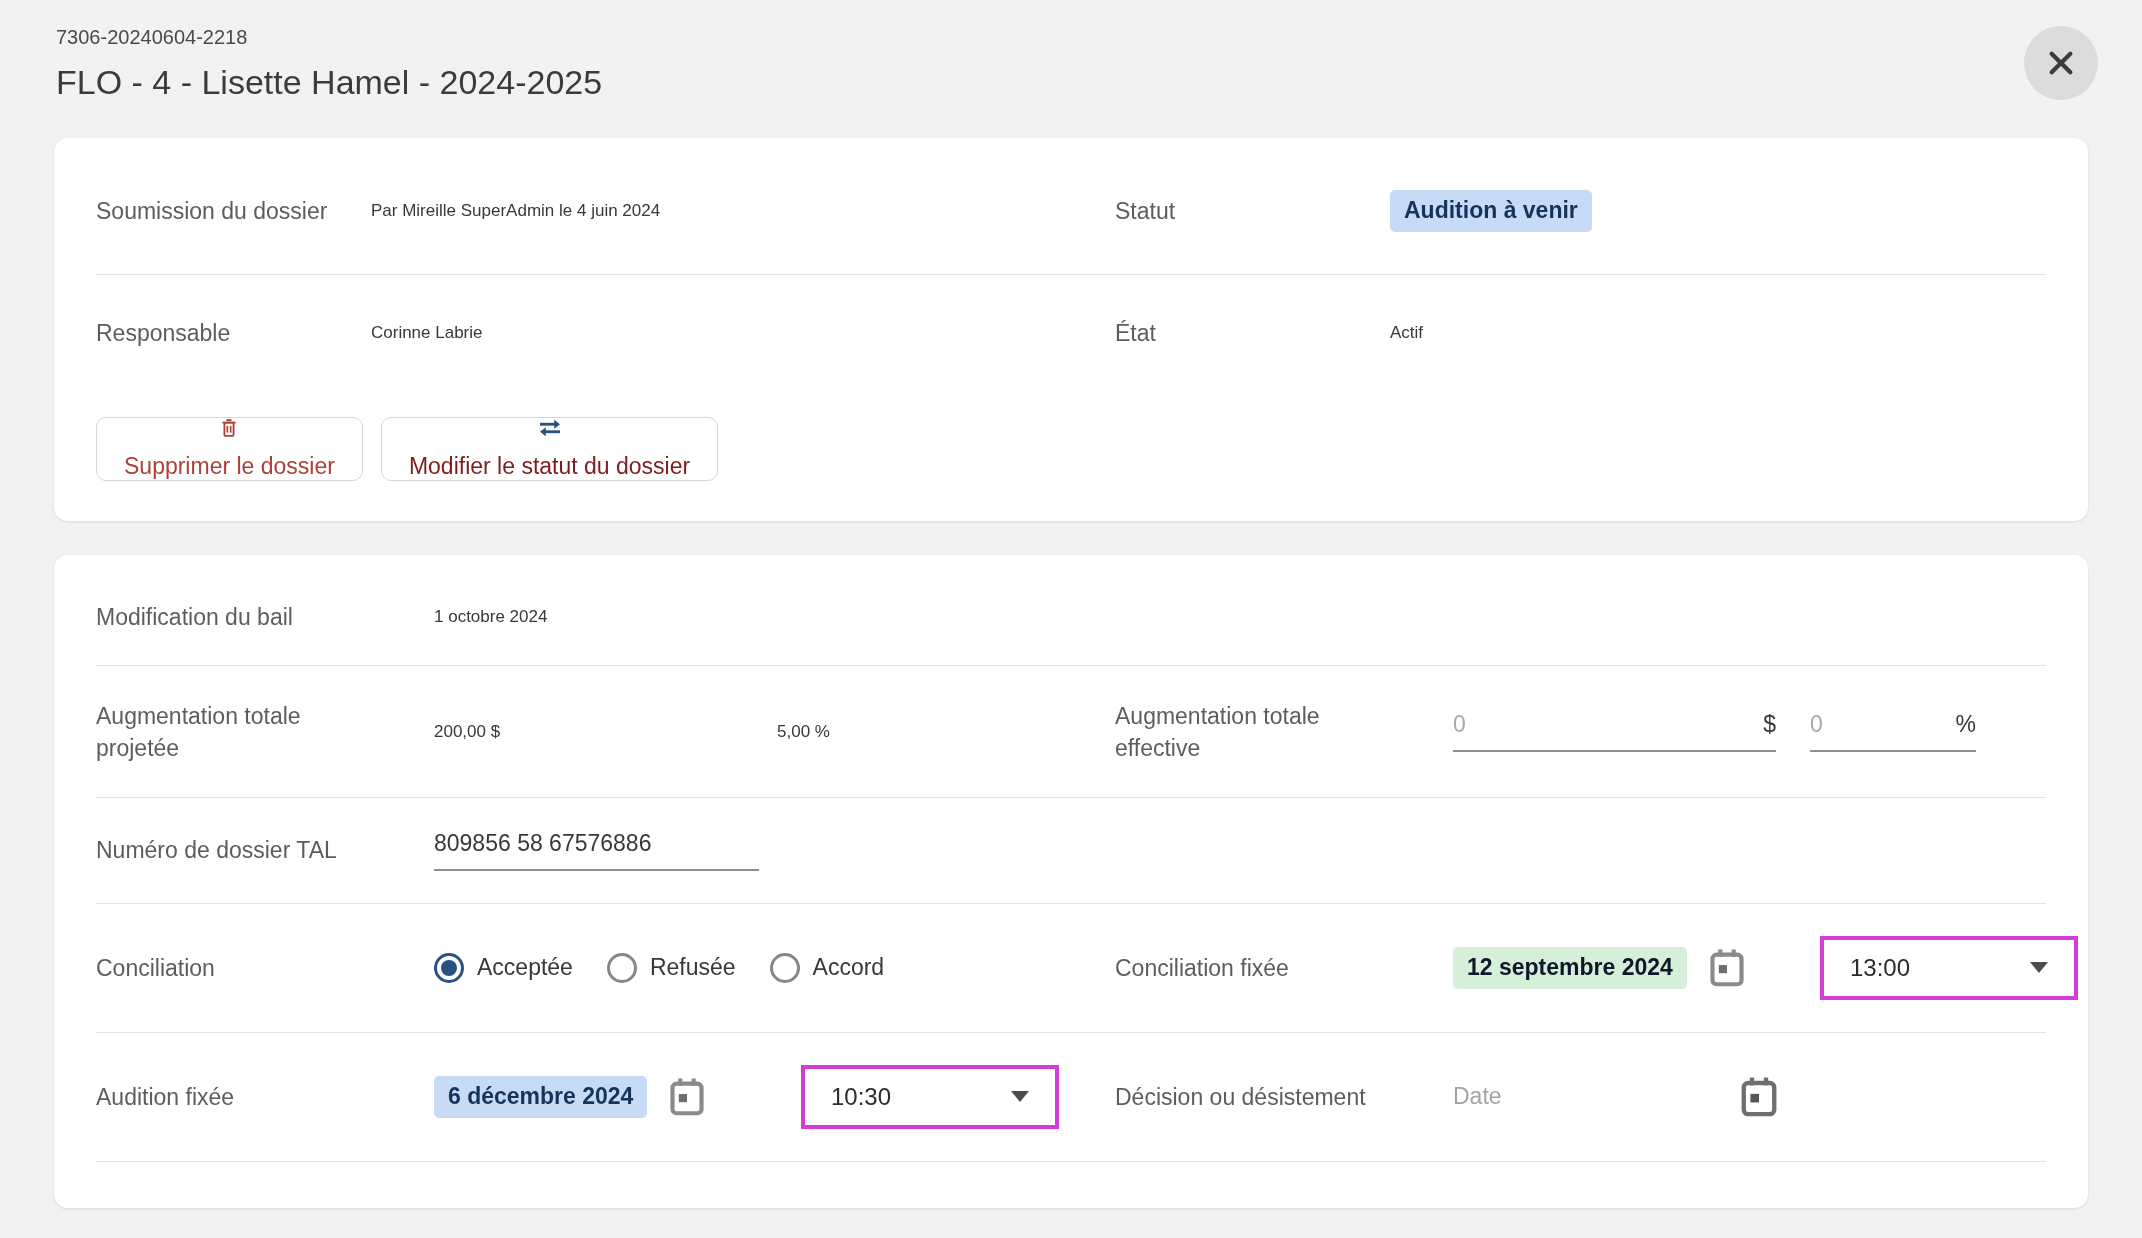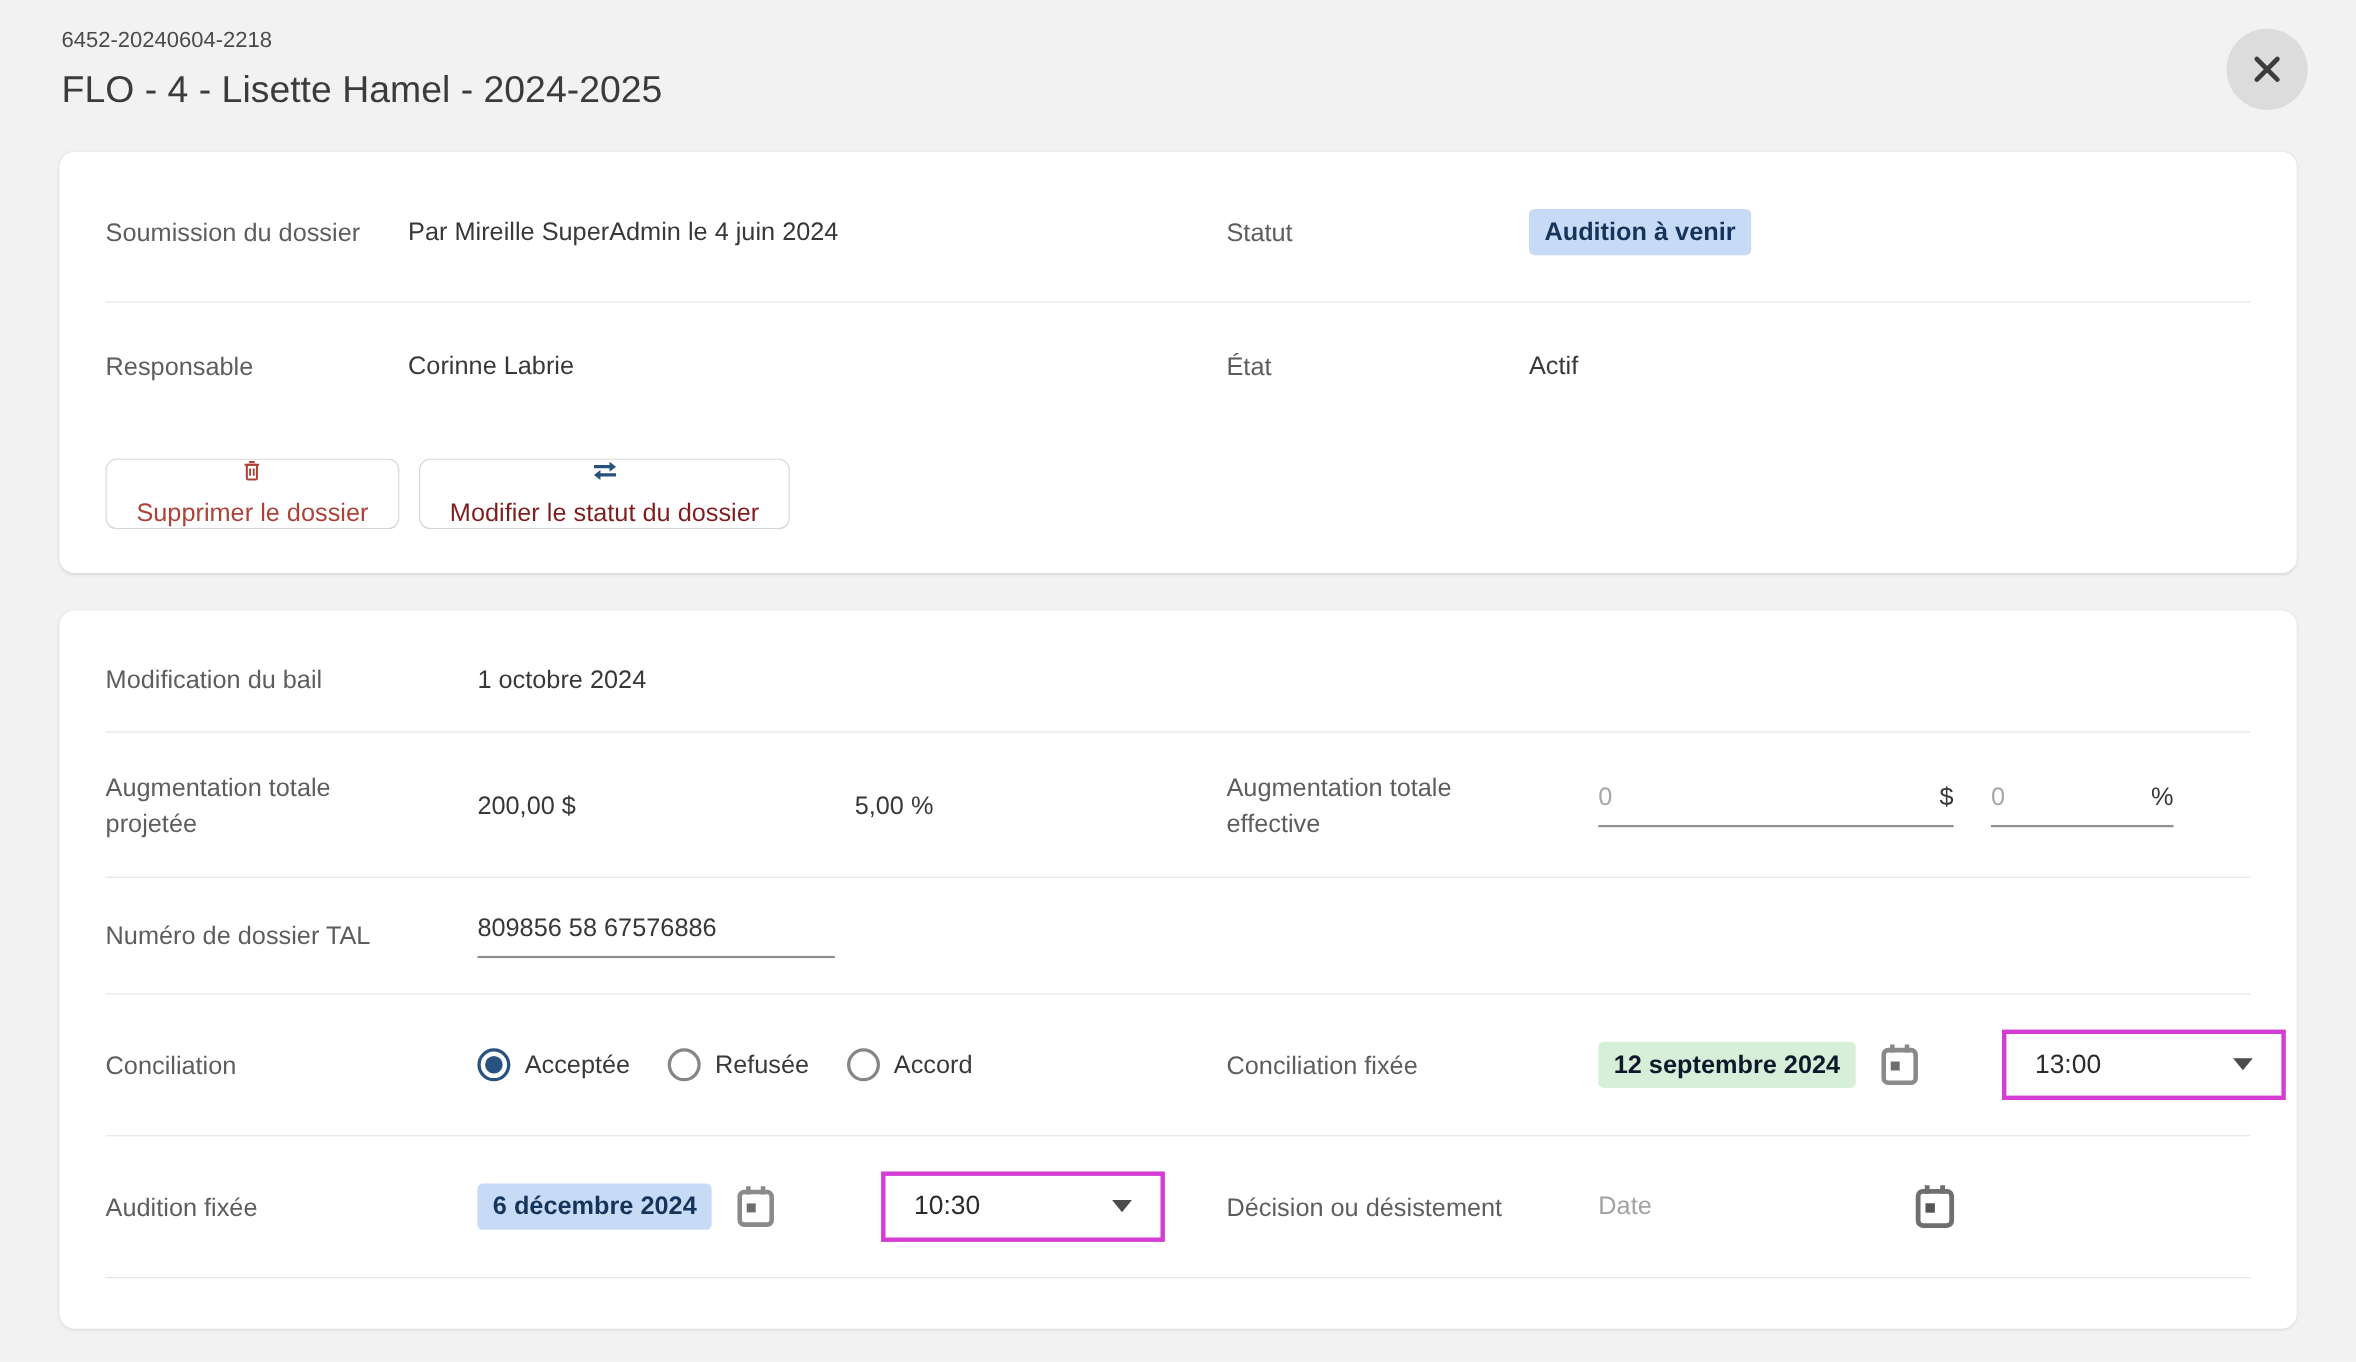--- a/index.html
+++ b/index.html
@@ -18,21 +18,21 @@
 
   .row, .drow { display:grid; grid-template-columns:1fr 1fr; column-gap:88px; align-items:center; }
   .row { padding:42px 0; }
   .drow { padding:32px 0; }
   .bordered { border-bottom:1px solid #e4e4e4; }
   .half { display:flex; align-items:center; min-width:0; }
 
   .label { flex:0 0 275px; font-size:23px; color:#5d5d5d; line-height:1.4; }
   .card-details .label { flex:0 0 338px; }
   .label.narrow { padding-right:80px; }
-  .value { font-size:23px; color:#383838; }
+  .value { font-size:17px; color:#383838; }
   .value.wcol { flex:0 0 343px; }
   .top-align { align-items:flex-start; }
   .top-align .value, .top-align .label { margin-top:2px; }
 
   .badge { display:inline-block; padding:6px 14px; border-radius:5px; font-size:23px; font-weight:700; line-height:1.3; }
   .badge-blue { background:#c7dbf7; color:#16345a; }
   .badge-green { background:#d6efd8; color:#0f172a; }
 
   .actions { display:flex; gap:18px; margin-top:26px; }
   .btn { display:inline-flex; align-items:center; gap:15px; height:64px; padding:0 27px; background:#fff;
@@ -60,21 +60,21 @@
                  font-size:24px; color:#2b2b2b; cursor:pointer; background:#fff; }
   .tri { width:0; height:0; border-left:9px solid transparent; border-right:9px solid transparent; border-top:11px solid #4c4c4c; }
   .date-placeholder { font-size:23px; color:#a3a3a3; flex:0 0 265px; }
 </style>
 </head>
 <body>
 
 <div class="page">
 
   <div class="topbar">
-    <div class="case-number">6452-20240604-2218</div>
+    <div class="case-number">7306-20240604-2218</div>
     <h1 class="page-title">FLO - 4 - Lisette Hamel - 2024-2025</h1>
   </div>
   <button class="close-btn">
     <svg width="32" height="32" viewBox="0 0 24 24">
       <path d="M5 5 L19 19 M19 5 L5 19" stroke="#3c3c3c" stroke-width="3.2" stroke-linecap="round" fill="none"></path>
     </svg>
   </button>
 
   <section class="card card-summary">
     <div class="row bordered">

